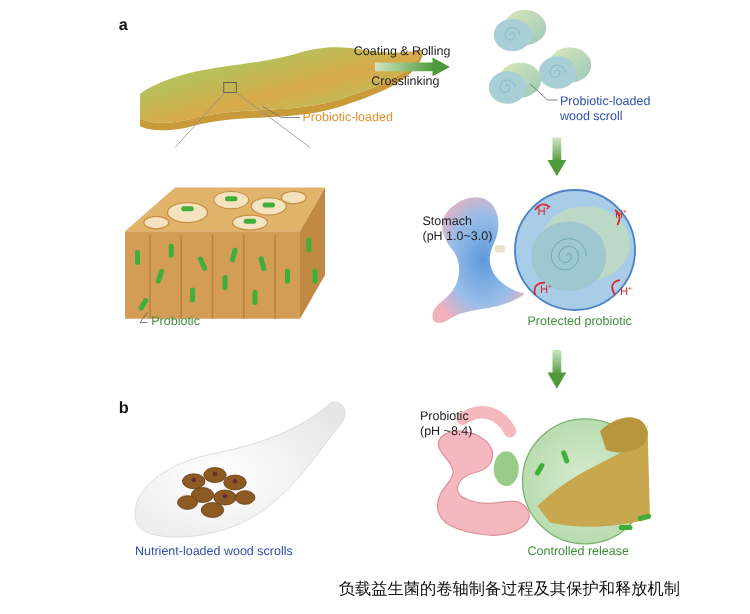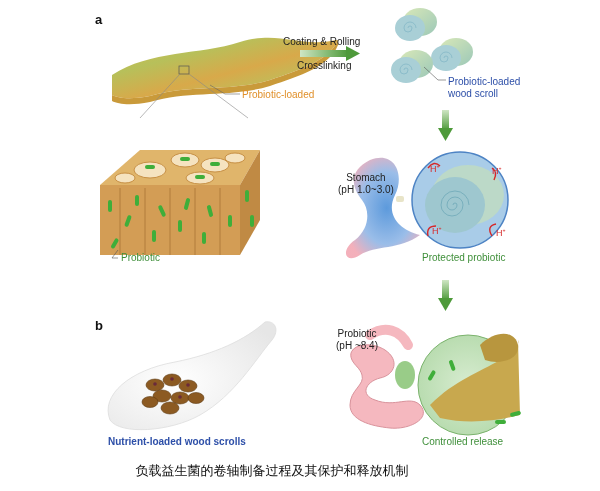--- a/index.html
+++ b/index.html
@@ -3,21 +3,21 @@
 <meta charset="utf-8">
 <style>
   html,body{margin:0;padding:0;background:#ffffff;}
   body{width:600px;height:491px;position:relative;overflow:hidden;font-family:"Liberation Sans",sans-serif;}
   .abs{position:absolute;}
   .lbl{font-size:10px;line-height:12px;white-space:nowrap;}
   .panel-letter{font-weight:bold;font-size:13px;color:#111;}
   .orange{color:#e0902a;}
   .blue{color:#2d4fa8;}
   .green{color:#3f8f3a;}
-  .dark{color:#222;text-align:center;}
+  .dark{color:#222;}
   .caption{font-family:"DejaVu Sans",sans-serif;font-size:13px;color:#111;}
   svg{position:absolute;left:0;top:0;}
 </style>
 </head>
 <body>
 
 <svg width="600" height="491" viewBox="0 0 600 491">
   <defs>
     <linearGradient id="woodTop" x1="0" y1="0" x2="1" y2="1">
       <stop offset="0" stop-color="#d9b64a"></stop>
@@ -215,16 +215,16 @@
 
 <div class="abs lbl green" style="left:422px;top:252px;">Protected probiotic</div>
 
 <div class="abs panel-letter" style="left:95px;top:318px;">b</div>
 
 <div class="abs lbl dark" style="left:336px;top:328px;">
   <div>Probiotic</div>
   <div>(pH ~8.4)</div>
 </div>
 
-<div class="abs lbl blue" style="left:108px;top:436px;font-weight:bold;">Nutrient-loaded wood scrolls</div>
+<div class="abs lbl blue" style="left:108px;top:436px;">Nutrient-loaded wood scrolls</div>
 <div class="abs lbl green" style="left:422px;top:436px;">Controlled release</div>
 
-<div class="abs caption" style="left:0;width:544px;text-align:center;top:462px;">负载益生菌的卷轴制备过程及其保护和释放机制</div>
+<div class="abs caption" style="left:0;width:544px;text-align:right;top:462px;">负载益生菌的卷轴制备过程及其保护和释放机制</div>
 
 </body></html>

